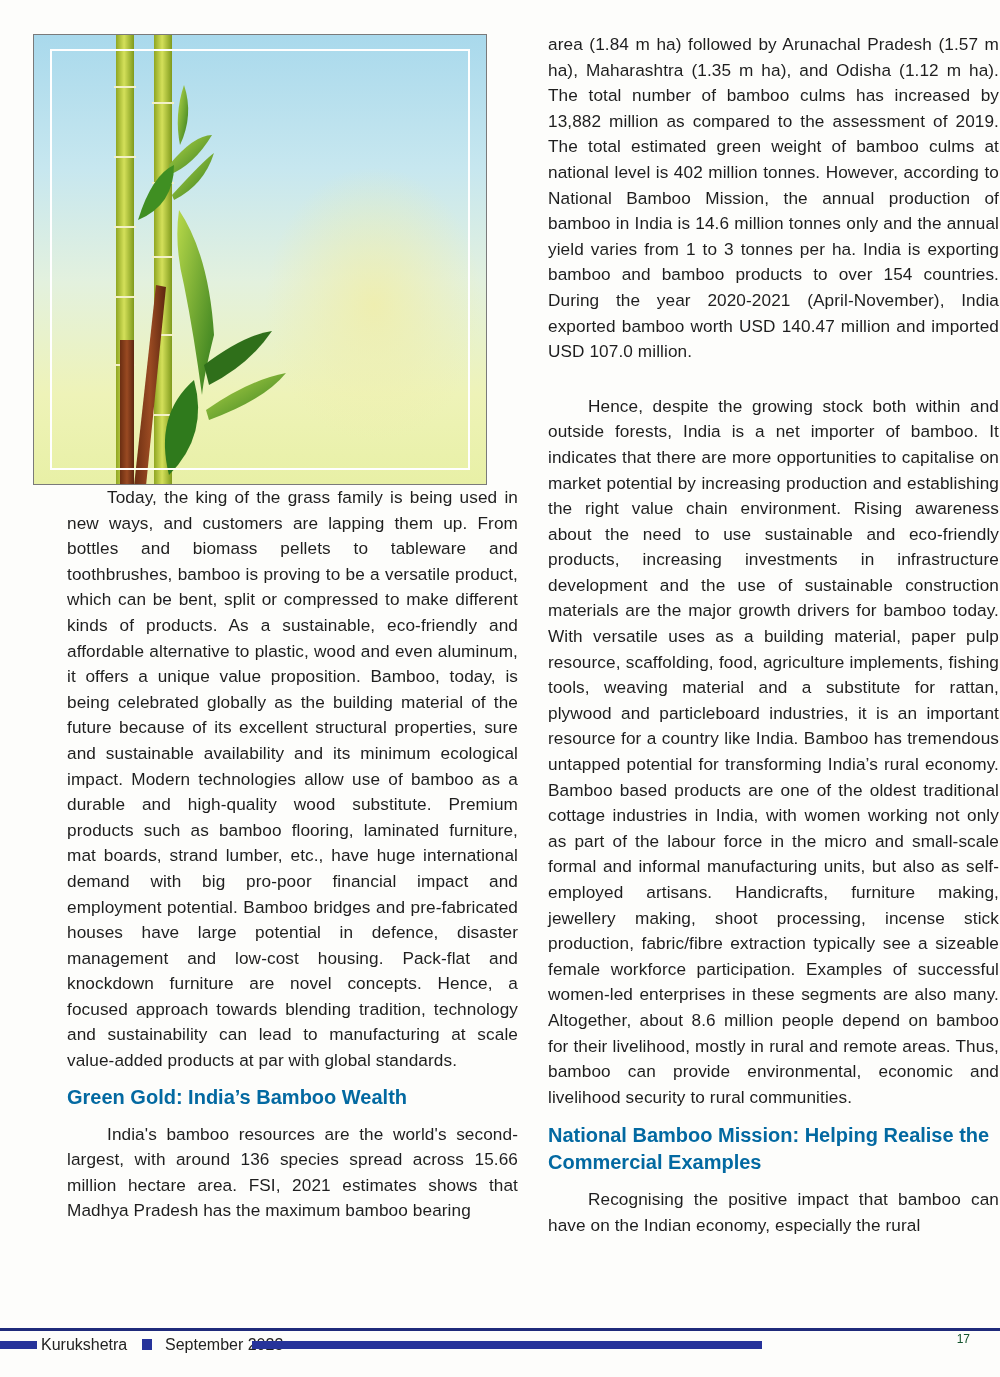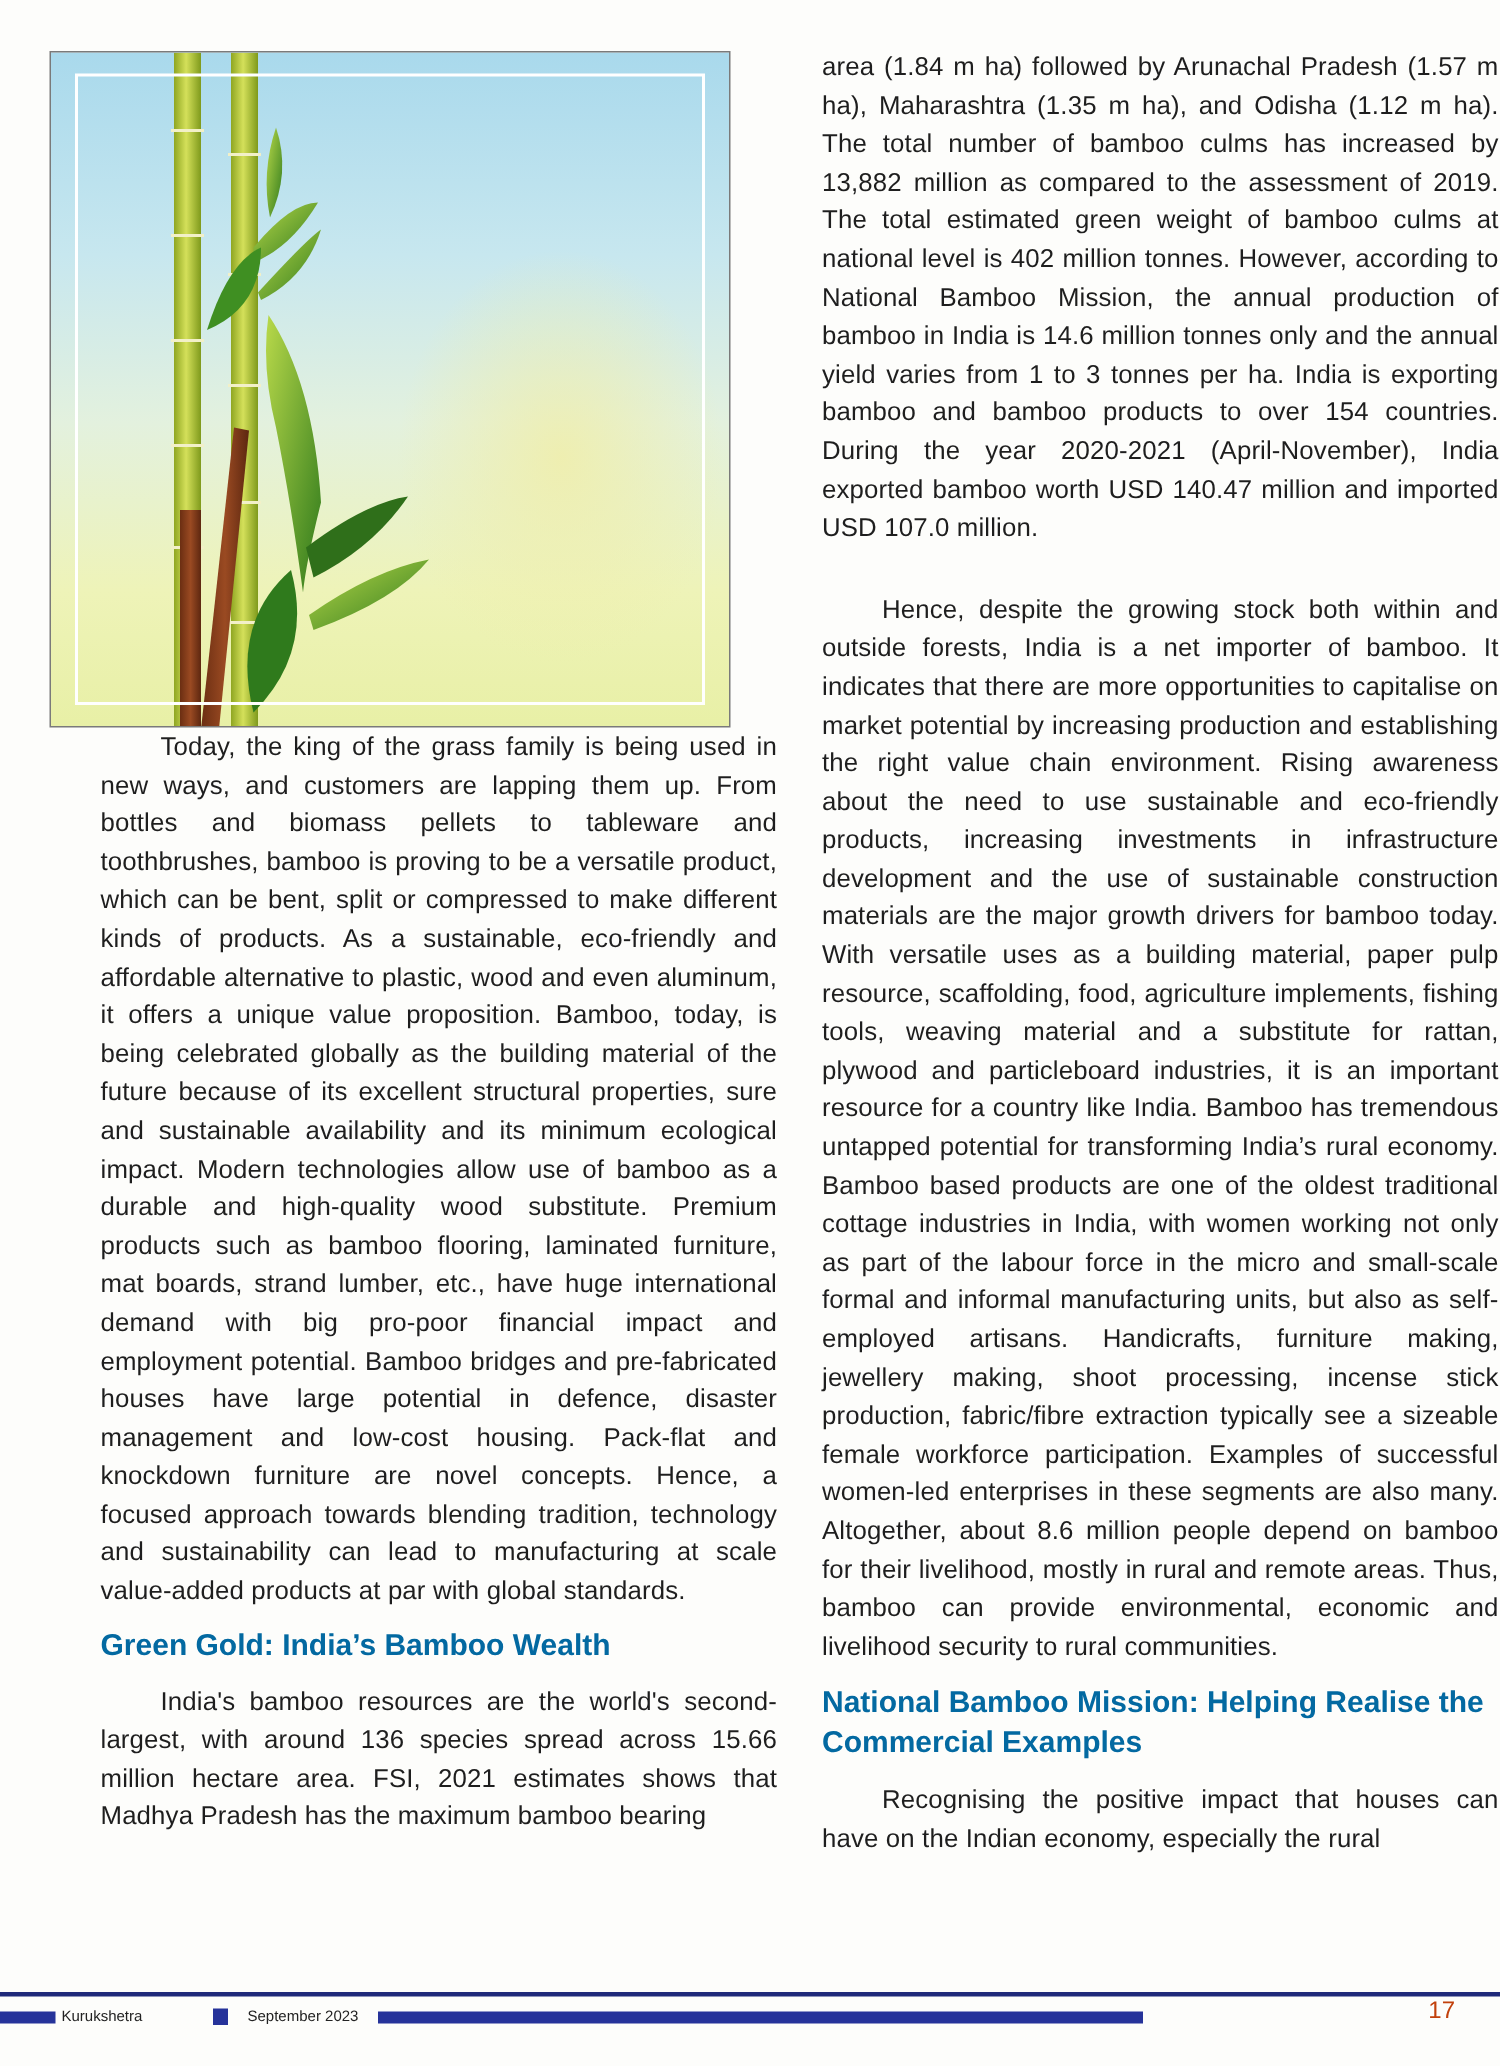--- a/index.html
+++ b/index.html
@@ -37,22 +37,22 @@
   }
   .figure svg { position: absolute; left: 0; top: 0; }
   .footer-line {
     position: absolute; left: 0; top: 1328px; width: 1000px; height: 3px; background: #1f2a7a;
   }
   .footer {
     position: absolute; left: 0; top: 1334px; width: 1000px; height: 22px;
   }
   .f-bar { position: absolute; top: 7px; height: 8px; background: #26339a; }
   .f-sq { position: absolute; top: 5px; width: 10px; height: 11px; background: #26339a; }
-  .f-text { position: absolute; top: 0; font-size: 10px; line-height: 22px; color: #222; }
-  .pageno { position: absolute; top: -2px; right: 30px; font-size: 16px; color: #c2410c; }
+  .f-text { position: absolute; top: 0; font-size: 16px; line-height: 22px; color: #222; }
+  .pageno { position: absolute; top: -2px; right: 30px; font-size: 12px; color: #14532d; }
 </style>
 </head>
 <body>
 
 <div class="figure">
   <div class="haze"></div>
   <svg width="454" height="451" viewBox="0 0 454 451">
     <defs>
       <linearGradient id="stalk" x1="0" x2="1">
         <stop offset="0" stop-color="#8fa622"></stop>
@@ -105,21 +105,21 @@
 <div class="col col-left">
   <p class="body indent">Today, the king of the grass family is being used in new ways, and customers are lapping them up. From bottles and biomass pellets to tableware and toothbrushes, bamboo is proving to be a versatile product, which can be bent, split or compressed to make different kinds of products. As a sustainable, eco-friendly and affordable alternative to plastic, wood and even aluminum, it offers a unique value proposition. Bamboo, today, is being celebrated globally as the building material of the future because of its excellent structural properties, sure and sustainable availability and its minimum ecological impact. Modern technologies allow use of bamboo as a durable and high-quality wood substitute. Premium products such as bamboo flooring, laminated furniture, mat boards, strand lumber, etc., have huge international demand with big pro-poor financial impact and employment potential. Bamboo bridges and pre-fabricated houses have large potential in defence, disaster management and low-cost housing. Pack-flat and knockdown furniture are novel concepts. Hence, a focused approach towards blending tradition, technology and sustainability can lead to manufacturing at scale value-added products at par with global standards.</p>
   <h2 class="sec" style="margin-top:10px">Green Gold: India’s Bamboo Wealth</h2>
   <p class="body indent" style="margin-top:11px">India's bamboo resources are the world's second-largest, with around 136 species spread across 15.66 million hectare area. FSI, 2021 estimates shows that Madhya Pradesh has the maximum bamboo bearing</p>
 </div>
 
 <div class="col col-right">
   <p class="body">area (1.84 m ha) followed by Arunachal Pradesh (1.57 m ha), Maharashtra (1.35 m ha), and Odisha (1.12 m ha). The total number of bamboo culms has increased by 13,882 million as compared to the assessment of 2019. The total estimated green weight of bamboo culms at national level is 402 million tonnes. However, according to National Bamboo Mission, the annual production of bamboo in India is 14.6 million tonnes only and the annual yield varies from 1 to 3 tonnes per ha. India is exporting bamboo and bamboo products to over 154 countries. During the year 2020-2021 (April-November), India exported bamboo worth USD 140.47 million and imported USD 107.0 million.</p>
   <p class="body indent gap">Hence, despite the growing stock both within and outside forests, India is a net importer of bamboo. It indicates that there are more opportunities to capitalise on market potential by increasing production and establishing the right value chain environment. Rising awareness about the need to use sustainable and eco-friendly products, increasing investments in infrastructure development and the use of sustainable construction materials are the major growth drivers for bamboo today. With versatile uses as a building material, paper pulp resource, scaffolding, food, agriculture implements, fishing tools, weaving material and a substitute for rattan, plywood and particleboard industries, it is an important resource for a country like India. Bamboo has tremendous untapped potential for transforming India’s rural economy. Bamboo based products are one of the oldest traditional cottage industries in India, with women working not only as part of the labour force in the micro and small-scale formal and informal manufacturing units, but also as self-employed artisans. Handicrafts, furniture making, jewellery making, shoot processing, incense stick production, fabric/fibre extraction typically see a sizeable female workforce participation. Examples of successful women-led enterprises in these segments are also many. Altogether, about 8.6 million people depend on bamboo for their livelihood, mostly in rural and remote areas. Thus, bamboo can provide environmental, economic and livelihood security to rural communities.</p>
   <h2 class="sec" style="margin-top:12px">National Bamboo Mission: Helping Realise the Commercial Examples</h2>
-  <p class="body indent" style="margin-top:11px">Recognising the positive impact that houses can have on the Indian economy, especially the rural</p>
+  <p class="body indent" style="margin-top:11px">Recognising the positive impact that bamboo can have on the Indian economy, especially the rural</p>
 </div>
 
 <div class="footer-line"></div>
 <div class="footer">
   <div class="f-bar" style="left:0;width:37px"></div>
   <span class="f-text" style="left:41px">Kurukshetra</span>
   <div class="f-sq" style="left:142px"></div>
   <span class="f-text" style="left:165px">September  2023</span>
   <div class="f-bar" style="left:252px;width:510px"></div>
   <span class="pageno">17</span>

